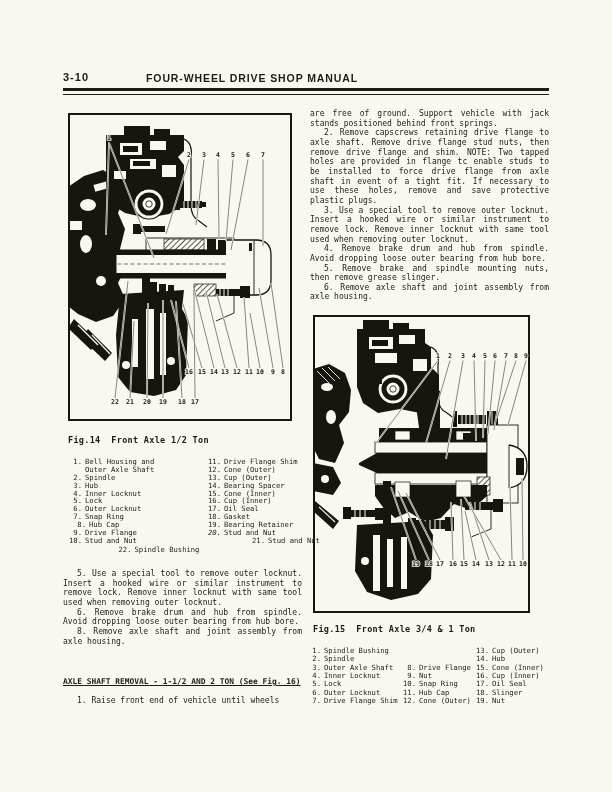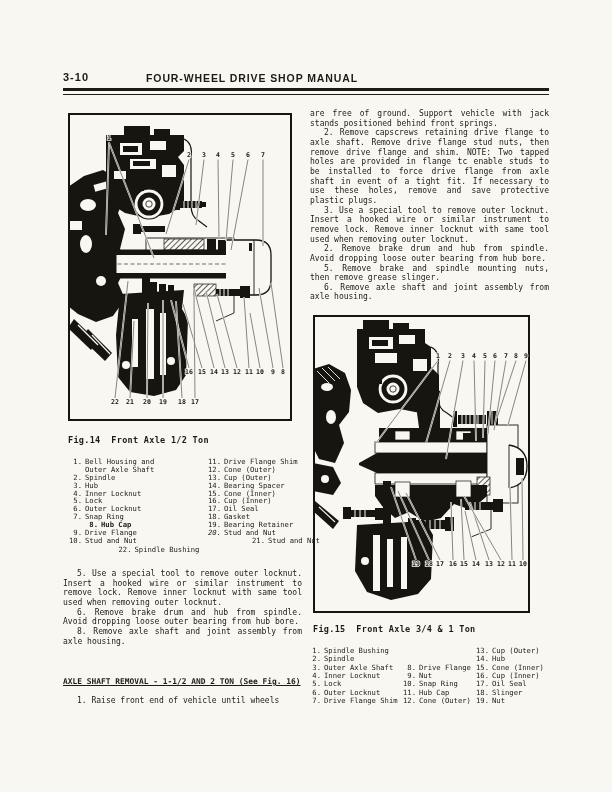--- a/index.html
+++ b/index.html
@@ -255,21 +255,21 @@
       </div>
       <div class="prow">
         <span class="pcell" style="left: 0px;"><span class="pnum" style="width: 13px;">6.</span><span class="plbl">Outer Locknut</span></span>
         <span class="pcell" style="left: 136px;"><span class="pnum" style="width: 16px;">17.</span><span class="plbl">Oil Seal</span></span>
       </div>
       <div class="prow">
         <span class="pcell" style="left: 0px;"><span class="pnum" style="width: 13px;">7.</span><span class="plbl">Snap Ring</span></span>
         <span class="pcell" style="left: 136px;"><span class="pnum" style="width: 16px;">18.</span><span class="plbl">Gasket</span></span>
       </div>
       <div class="prow">
-        <span class="pcell" style="left: 16px; font-weight: bold;"><span class="pnum" style="width: 13px;">8.</span><span class="plbl">Hub Cap</span></span>
+        <span class="pcell" style="left: 4px;"><span class="pnum" style="width: 13px;">8.</span><span class="plbl">Hub Cap</span></span>
         <span class="pcell" style="left: 136px;"><span class="pnum" style="width: 16px;">19.</span><span class="plbl">Bearing Retainer</span></span>
       </div>
       <div class="prow">
         <span class="pcell" style="left: 0px;"><span class="pnum" style="width: 13px;">9.</span><span class="plbl">Drive Flange</span></span>
         <span class="pcell" style="left: 136px;"><span class="pnum" style="width: 16px; font-style: italic;">20.</span><span class="plbl">Stud and Nut</span></span>
       </div>
       <div class="prow">
         <span class="pcell" style="left: 0px;"><span class="pnum" style="width: 13px;">10.</span><span class="plbl">Stud and Nut</span></span>
         <span class="pcell" style="left: 144px; margin-left: 36px;"><span class="pnum" style="width: 16px;">21.</span><span class="plbl">Stud and Nut</span></span>
       </div>
@@ -285,21 +285,21 @@
     </div>
   <div class="textcol" style="left:63px;top:673px;width:239px;">
     <p class="section-heading">AXLE SHAFT REMOVAL - 1-1/2 AND 2 TON (See Fig. 16)</p>
     <p class="bp ind closing">1. Raise front end of vehicle until wheels</p>
   </div>
 
   <div class="textcol" id="right-text">
       <p class="bp">are free of ground. Support vehicle with jack stands positioned behind front springs.</p>
       <p class="bp ind">2. Remove capscrews retaining drive flange to axle shaft. Remove drive flange stud nuts, then remove drive flange and shim. NOTE: Two tapped holes are provided in flange tc enable studs to be installed to force drive flange from axle shaft in event of a tight fit. If necessary to use these holes, remove and save protective plastic plugs.</p>
       <p class="bp ind">3. Use a special tool to remove outer locknut. Insert a hooked wire or similar instrument to remove lock. Remove inner locknut with same tool used when removing outer locknut.</p>
-      <p class="bp ind">2. Remove brake drum and hub from spindle. Avoid dropping loose outer bearing from hub bore.</p>
+      <p class="bp ind">4. Remove brake drum and hub from spindle. Avoid dropping loose outer bearing from hub bore.</p>
       <p class="bp ind">5. Remove brake and spindle mounting nuts, then remove grease slinger.</p>
       <p class="bp ind">6. Remove axle shaft and joint assembly from axle housing.</p>
     </div>
 
   <div class="figframe" id="fig15-frame">
     <svg id="fig15-svg" viewBox="0 0 217 298" xmlns="http://www.w3.org/2000/svg">
       <defs>
         <pattern id="h15" width="4" height="4" patternUnits="userSpaceOnUse" patternTransform="rotate(45)">
           <rect width="4" height="4" fill="#f8f7f2"></rect>
           <line x1="0" y1="0" x2="0" y2="4" stroke="#17150f" stroke-width="1.4"></line>

